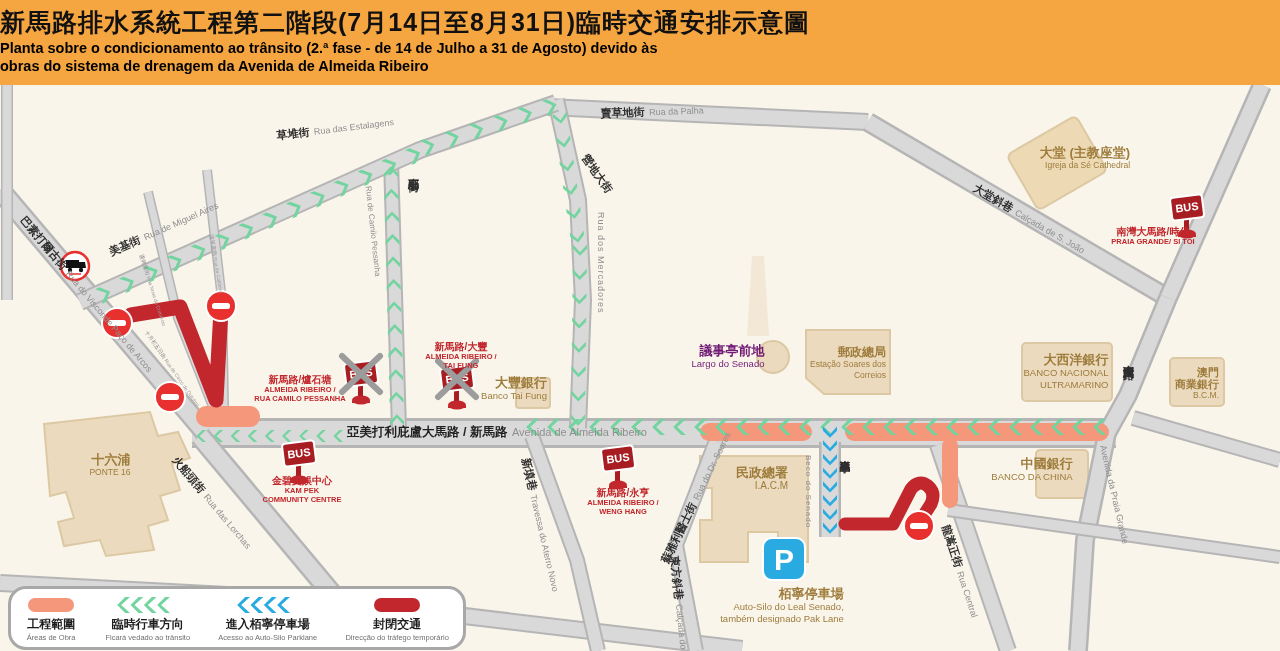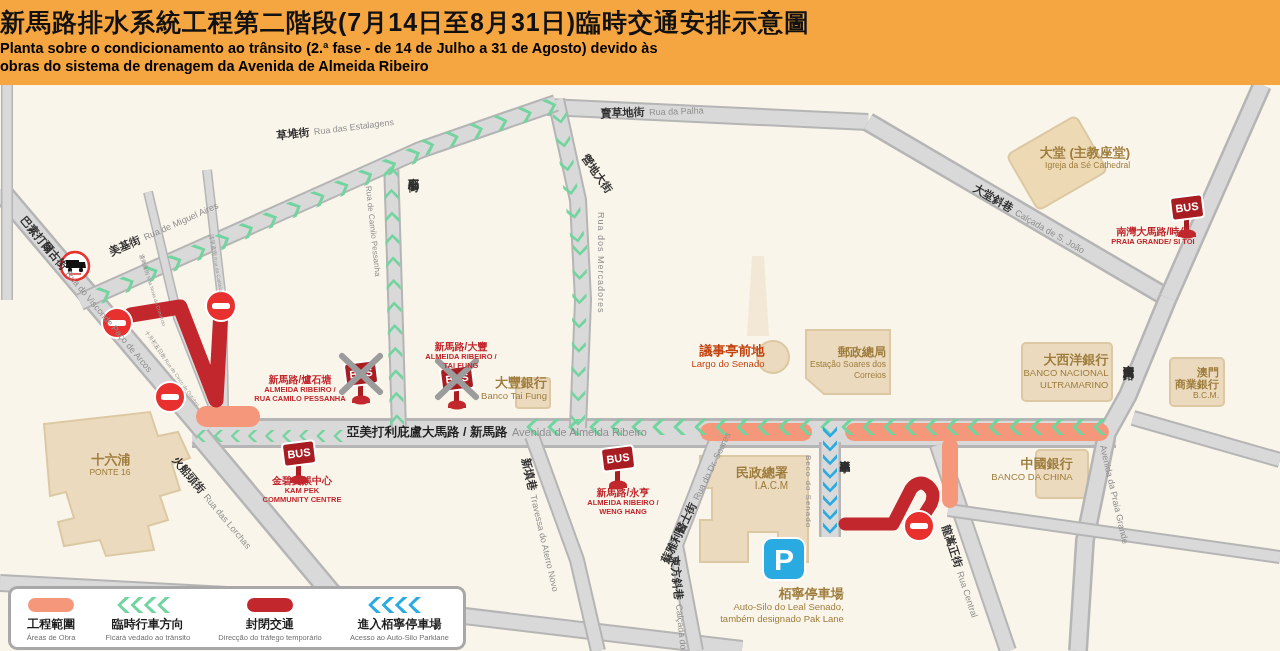--- a/index.html
+++ b/index.html
@@ -20,21 +20,21 @@
   .tiny .zh{font-size:5.5px;color:#8a8a8a}
   .mainroad .zh{font-size:12.5px;font-weight:700;color:#1f1f1f}
   .mainroad .pt{font-size:11px;color:#8f8f8f}
   .land{color:#9E7C3C;text-align:right}
   .land .zh{font-weight:700;font-size:13px;display:block}
   .land .zh2{font-weight:700;font-size:11px;display:block}
   .land .pt{font-size:8.5px;line-height:1.25;display:block}
   .bus{color:#C1272D;text-align:center;font-weight:700}
   .bus .zh{font-size:10px;display:block}
   .bus .pt{font-size:7.5px;line-height:1.25;display:block}
-  #legend{position:absolute;left:8px;top:501px;width:452px;height:58px;background:#fff;border:3px solid #a8a8a8;border-radius:9px;display:flex;align-items:center;justify-content:space-around;z-index:5}
+  #legend{position:absolute;left:8px;top:501px;width:452px;height:58px;background:#fff;border:3px solid #a8a8a8;border-radius:18px;display:flex;align-items:center;justify-content:space-around;z-index:5}
   .leg-item{text-align:center}
   .leg-item .zh{font-size:12px;font-weight:700;color:#1c1c1c;display:block;margin-top:1px}
   .leg-item .pt{font-size:7.5px;color:#6f6f6f;display:block}
   .leg-sw{height:20px;display:flex;align-items:center;justify-content:center}
 </style>
 </head>
 <body>
 
 <div id="page">
 
@@ -303,21 +303,21 @@
       </div>
     <div class="lbl land c" style="left:1085px;top:73px">
         <span class="zh">大堂 (主教座堂)</span>
         <span class="pt">Igreja da Sé Cathedral</span>
       </div>
     <div class="lbl land c" style="left:848px;top:278px">
         <span class="zh" style="font-size:12px">郵政總局</span>
         <span class="pt">Estação Soares dos</span>
         <span class="pt">Correios</span>
       </div>
-    <div class="lbl land c" style="left:728px;top:272px;color:#c2410c">
+    <div class="lbl land c" style="left:728px;top:272px;color:#701a75">
         <span class="zh">議事亭前地</span>
         <span class="pt" style="font-size:9.5px">Largo do Senado</span>
       </div>
     <div class="lbl land c" style="left:762px;top:394px">
         <span class="zh">民政總署</span>
         <span class="pt" style="font-size:10px">I.A.C.M</span>
       </div>
     <div class="lbl land c" style="left:1066px;top:287px">
         <span class="zh">大西洋銀行</span>
         <span class="pt" style="font-size:9.5px">BANCO NACIONAL</span>
@@ -384,34 +384,34 @@
               <polygon points="4.8,0 -4,-8 0.8,-8 8.8,0 0.8,8 -4,8" fill="#72D49E" transform="translate(36.66666666666667,10) rotate(180)"></polygon>
               <polygon points="4.8,0 -4,-8 0.8,-8 8.8,0 0.8,8 -4,8" fill="#72D49E" transform="translate(23.333333333333336,10) rotate(180)"></polygon>
               <polygon points="4.8,0 -4,-8 0.8,-8 8.8,0 0.8,8 -4,8" fill="#72D49E" transform="translate(10,10) rotate(180)"></polygon>
             </svg>
           </div>
         <span class="zh">臨時行車方向</span>
         <span class="pt">Ficará vedado ao trânsito</span>
       </div>
       <div class="leg-item">
         <div class="leg-sw">
-            <svg width="52" height="18">
-              <rect x="3" y="2" width="46" height="14" rx="7" fill="#C1272D"></rect>
-            </svg>
-          </div>
-        <span class="zh">封閉交通</span>
-        <span class="pt">Direcção do tráfego temporário</span>
-      </div>
-      <div class="leg-item">
-        <div class="leg-sw">
             <svg id="leg-blue" width="64" height="20">
               <polygon points="4.8,0 -4,-8 0.8,-8 8.8,0 0.8,8 -4,8" fill="#29ABE2" transform="translate(50,10) rotate(180)"></polygon>
               <polygon points="4.8,0 -4,-8 0.8,-8 8.8,0 0.8,8 -4,8" fill="#29ABE2" transform="translate(36.66666666666667,10) rotate(180)"></polygon>
               <polygon points="4.8,0 -4,-8 0.8,-8 8.8,0 0.8,8 -4,8" fill="#29ABE2" transform="translate(23.333333333333336,10) rotate(180)"></polygon>
               <polygon points="4.8,0 -4,-8 0.8,-8 8.8,0 0.8,8 -4,8" fill="#29ABE2" transform="translate(10,10) rotate(180)"></polygon>
             </svg>
           </div>
         <span class="zh">進入栢寧停車場</span>
         <span class="pt">Acesso ao Auto-Silo Parklane</span>
       </div>
+      <div class="leg-item">
+        <div class="leg-sw">
+            <svg width="52" height="18">
+              <rect x="3" y="2" width="46" height="14" rx="7" fill="#C1272D"></rect>
+            </svg>
+          </div>
+        <span class="zh">封閉交通</span>
+        <span class="pt">Direcção do tráfego temporário</span>
+      </div>
     </div>
   </div>
 </div>
 
 </body></html>

